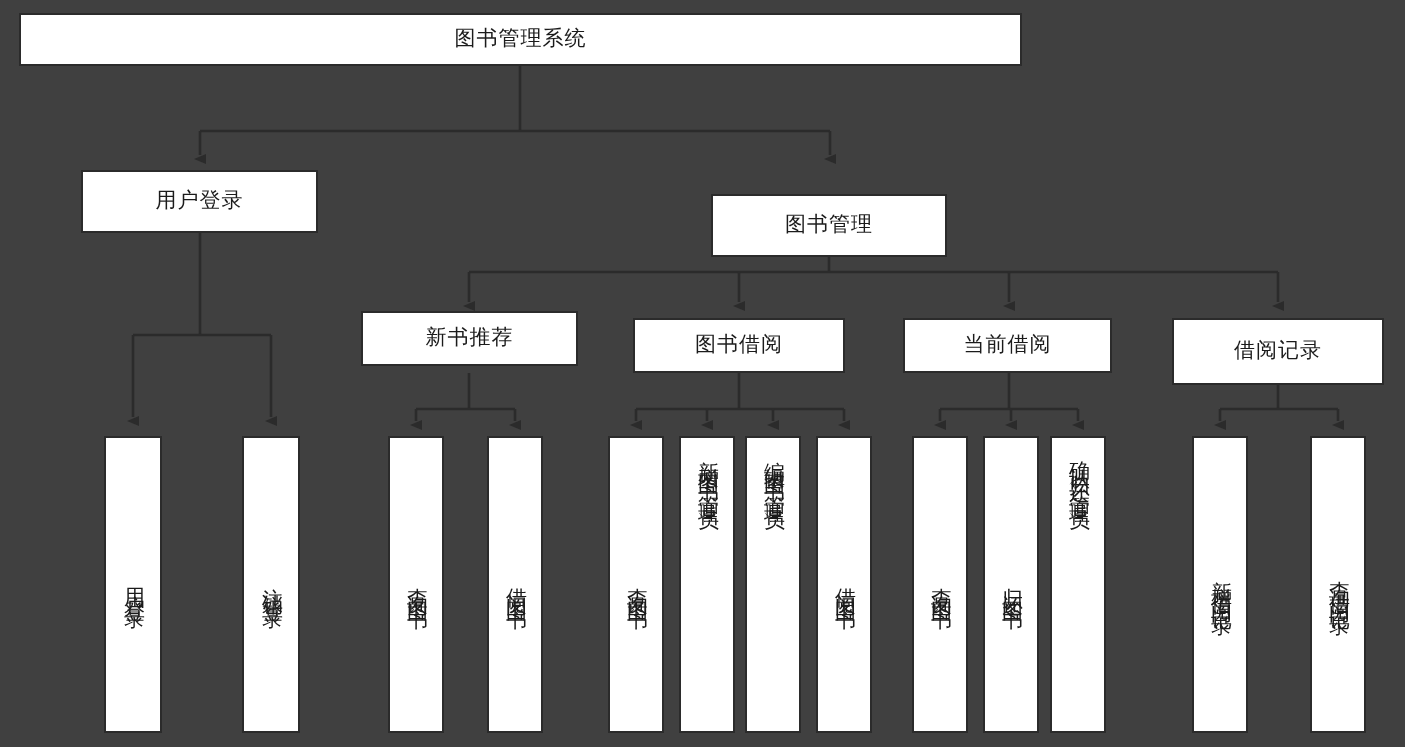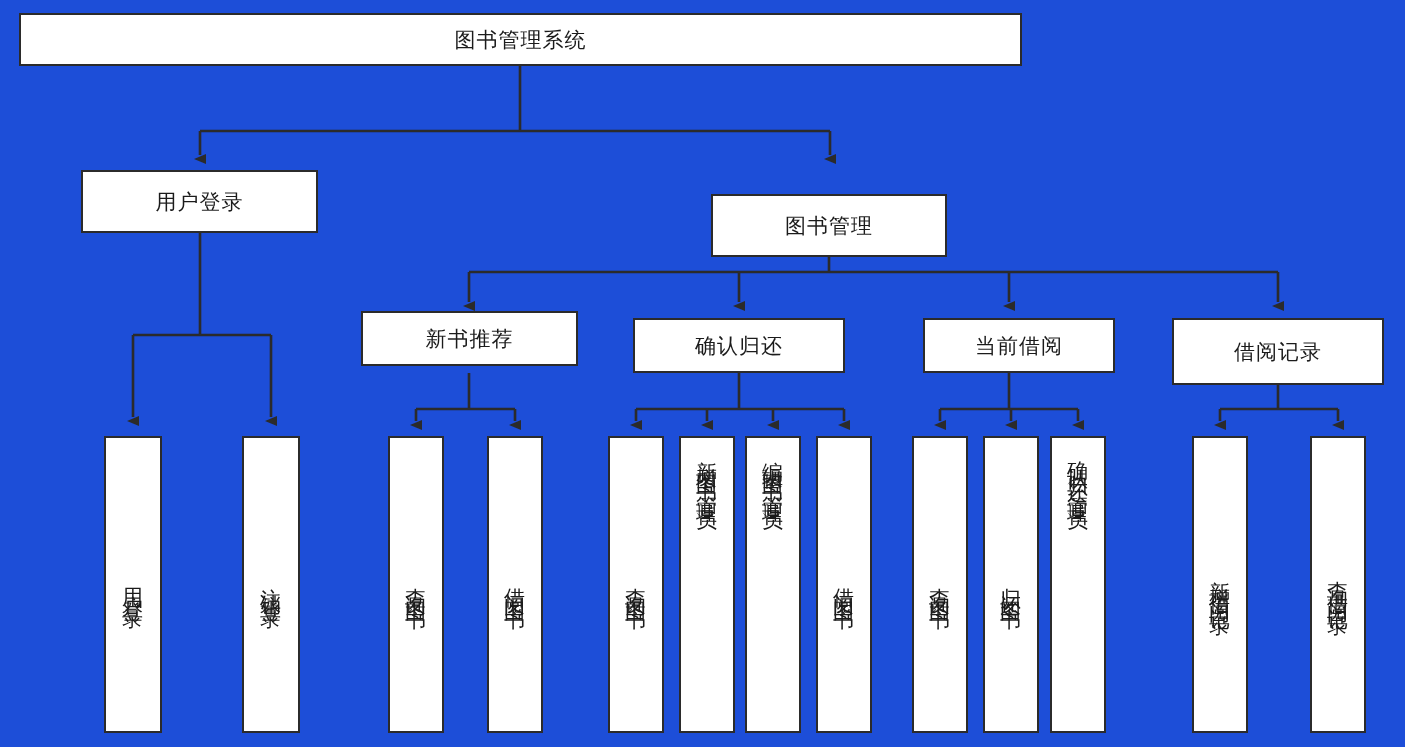--- a/index.html
+++ b/index.html
@@ -7,22 +7,23 @@
     padding: 0;
     background: #ffffff;
   }
   body {
     font-family: "Liberation Sans", "DejaVu Sans", sans-serif;
   }
   #canvas {
     position: relative;
     width: 1405px;
     height: 747px;
-    background: #1d4ed8;
+    background: #404040;
     overflow: hidden;
+    font-family: Liberation Mono, monospace;
   }
   #wires {
     position: absolute;
     left: 0;
     top: 0;
     width: 1405px;
     height: 747px;
     pointer-events: none;
   }
   .node {
@@ -129,23 +130,23 @@
     <span class="node-label">用户登录</span>
   </div>
   <div class="node horiz" style="left: 711px; top: 170px; width: 236px; height: 63px; margin-top: 24px;">
     <span class="node-label">图书管理</span>
   </div>
 
   <div class="node horiz" style="left: 361px; top: 311px; width: 217px; height: 55px;">
     <span class="node-label">新书推荐</span>
   </div>
   <div class="node horiz" style="left: 633px; top: 318px; width: 212px; height: 55px;">
-    <span class="node-label">确认归还</span>
+    <span class="node-label">图书借阅</span>
   </div>
-  <div class="node horiz" style="left: 903px; top: 318px; width: 192px; height: 55px; margin-left: 20px;">
+  <div class="node horiz" style="left: 903px; top: 318px; width: 209px; height: 55px;">
     <span class="node-label">当前借阅</span>
   </div>
   <div class="node horiz" style="left: 1172px; top: 318px; width: 212px; height: 67px;">
     <span class="node-label">借阅记录</span>
   </div>
 
   <div class="node vert" style="left: 104px; top: 436px; width: 58px; height: 297px;">
     <span class="node-label">用户登录</span>
   </div>
   <div class="node vert" style="left: 242px; top: 436px; width: 58px; height: 297px;">

